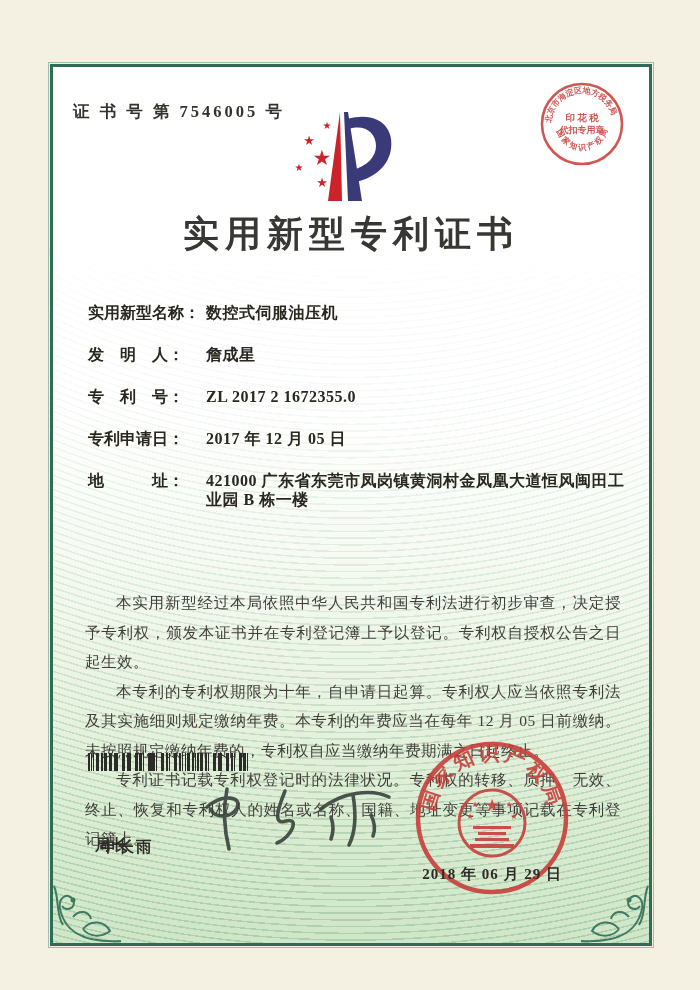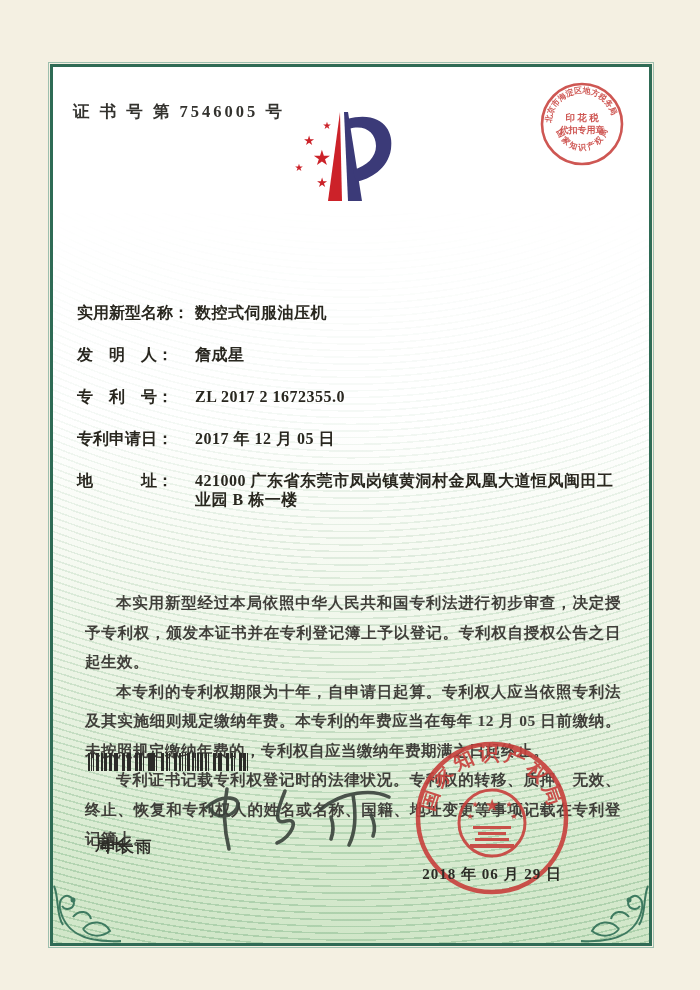--- a/index.html
+++ b/index.html
@@ -27,31 +27,31 @@
   .cert-no { position:absolute; left:20px; top:34px; font-size:16.5px; letter-spacing:3px; color:#33322e; font-weight:600; }
 
   .logo { position:absolute; left:217px; top:42px; }
   .title {
     position:absolute; left:0; top:143px; width:100%; text-align:center;
     font-size:36px; font-weight:600; letter-spacing:6px; color:#373833;
   }
 
   .seal-top { position:absolute; left:481px; top:9px; opacity:0.88; }
 
-  .fields { position:absolute; left:24px; top:236px; width:548px; }
+  .fields { position:absolute; left:35px; top:236px; width:548px; }
   .field { display:flex; align-items:flex-start; margin-bottom:23px; font-size:16px; line-height:19px; color:#29271f; }
   .field .label { flex:0 0 118px; font-weight:700; white-space:pre; }
   .field .value { flex:1; font-weight:600; letter-spacing:0.5px; }
 
   .grant-row { position:absolute; left:35px; top:488px; width:548px; font-size:16px; color:#29271f; }
   .grant-row .g-label { font-weight:700; }
   .grant-row .g-value { font-weight:600; }
   .grant-right { position:absolute; left:266px; top:0; }
 
-  .paras { position:absolute; left:32px; top:521px; width:536px;font-weight:bold; }
+  .paras { position:absolute; left:32px; top:521px; width:536px; }
   .paras p {
     font-size:15.5px; line-height:29.5px; color:#403f3a;
     text-indent:2em; text-align:justify; letter-spacing:0.5px;
   }
 
   .barcode {
     position:absolute; left:35px; top:686px; width:160px; height:18px;
     background:
       repeating-linear-gradient(90deg,#2b2b28 0 2px,transparent 2px 3px,#2b2b28 3px 4px,transparent 4px 8px,#2b2b28 8px 11px,transparent 11px 13px),
       repeating-linear-gradient(90deg,transparent 0 5px,#2b2b28 5px 6px,transparent 6px 17px,#2b2b28 17px 19px,transparent 19px 23px);
@@ -83,20 +83,21 @@
       <polygon points="70,3 58,92 72,92" fill="#cc2229"></polygon>
       <polygon points="74,3 78,3 92,92 78,92" fill="#3b3a78"></polygon>
       <path d="M77,10 C112,1 124,22 121,40 C118,60 100,70 86,73 L83,61 C97,57 106,48 106,37 C106,23 94,15 79,20 Z" fill="#3b3a78"></path>
       <text x="52" y="56" font-size="21" fill="#cc2229" text-anchor="middle">★</text>
       <text x="39" y="36" font-size="13" fill="#cc2229" text-anchor="middle">★</text>
       <text x="57" y="20" font-size="10" fill="#cc2229" text-anchor="middle">★</text>
       <text x="29" y="62" font-size="10" fill="#cc2229" text-anchor="middle">★</text>
       <text x="52" y="78" font-size="13" fill="#cc2229" text-anchor="middle">★</text>
     </svg>
 
+    <h1 class="title">实用新型专利证书</h1>
 
     <svg class="seal-top" width="96" height="96" viewBox="0 0 96 96">
       <defs>
         <path id="arcT" d="M 17,48 A 31,31 0 0 1 79,48"></path>
         <path id="arcB" d="M 22,48 A 26,26 0 0 0 74,48"></path>
       </defs>
       <circle cx="48" cy="48" r="40" fill="none" stroke="#c8403c" stroke-width="2.6"></circle>
       <text font-size="8" fill="#c8403c" font-weight="700">
         <textPath href="#arcT" startOffset="1">北京市海淀区地方税务局</textPath>
       </text>

